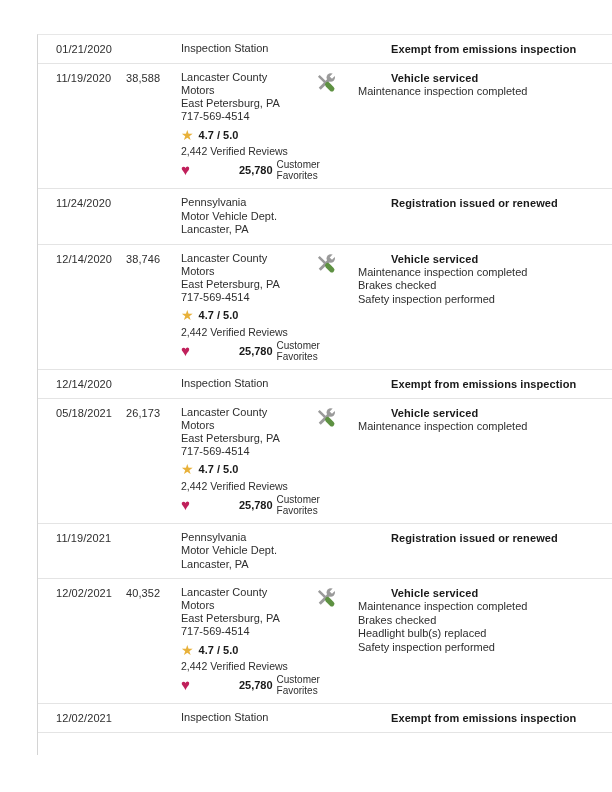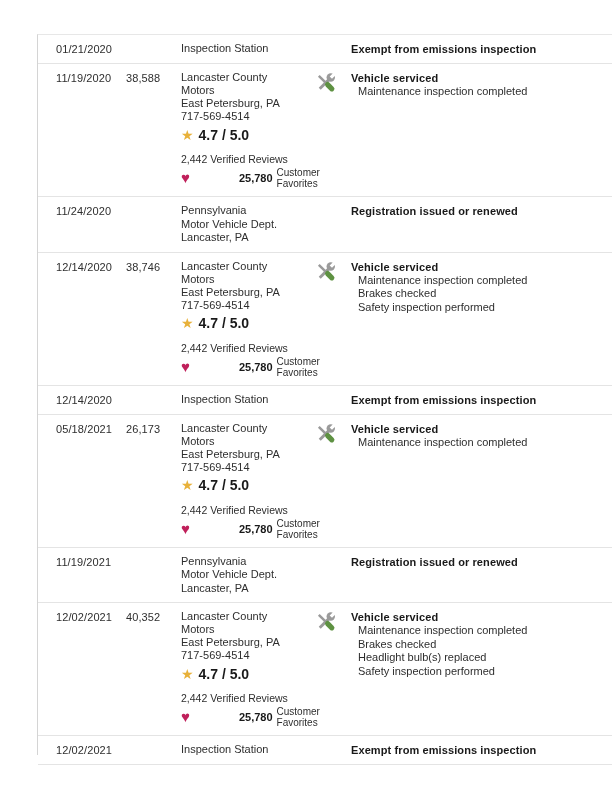--- a/index.html
+++ b/index.html
@@ -20,27 +20,27 @@
     display:grid;
     grid-template-columns:70px 55px 133px 37px 1fr;
     padding:7px 8px 7px 18px;
     border-bottom:1px solid #e4e4e4;
     font-size:11px;color:#2e2e2e;
     box-sizing:border-box;
   }
   .cell{min-width:0;}
   .cell-date,.cell-mileage{line-height:14px;letter-spacing:.1px;}
   .source-line{line-height:13.5px;}
-  .event-title{font-weight:bold;color:#191919;line-height:14px;letter-spacing:.1px;}
+  .event-title{font-weight:bold;color:#191919;line-height:14px;letter-spacing:.1px;margin-left:40px;}
   .event-detail{line-height:13.5px;padding-left:7px;}
   .dealer-line{line-height:13px;}
   .rating-row{display:flex;align-items:center;gap:5px;margin-top:4px;height:15px;}
   .star-icon{color:#e8b13a;font-size:14px;line-height:14px;}
-  .rating-value{font-weight:bold;color:#191919;font-size:14px;}
-  .reviews-line{font-size:10.5px;margin-top:11px;line-height:12px;}
+  .rating-value{font-weight:bold;color:#191919;font-size:11px;}
+  .reviews-line{font-size:10.5px;margin-top:3px;line-height:12px;}
   .fav-row{display:flex;align-items:center;gap:4px;margin-top:2px;}
   .heart-icon{color:#c0205b;font-size:15px;line-height:14px;}
   .fav-count{font-weight:bold;color:#191919;font-size:11px;margin-left:45px;}
   .fav-label{font-size:10px;line-height:11px;}
   .tools-icon{width:23px;height:23px;display:block;margin-top:0px;}
   .filler-row{height:60px;border-bottom:none;}
 </style>
 </head>
 <body>
 

